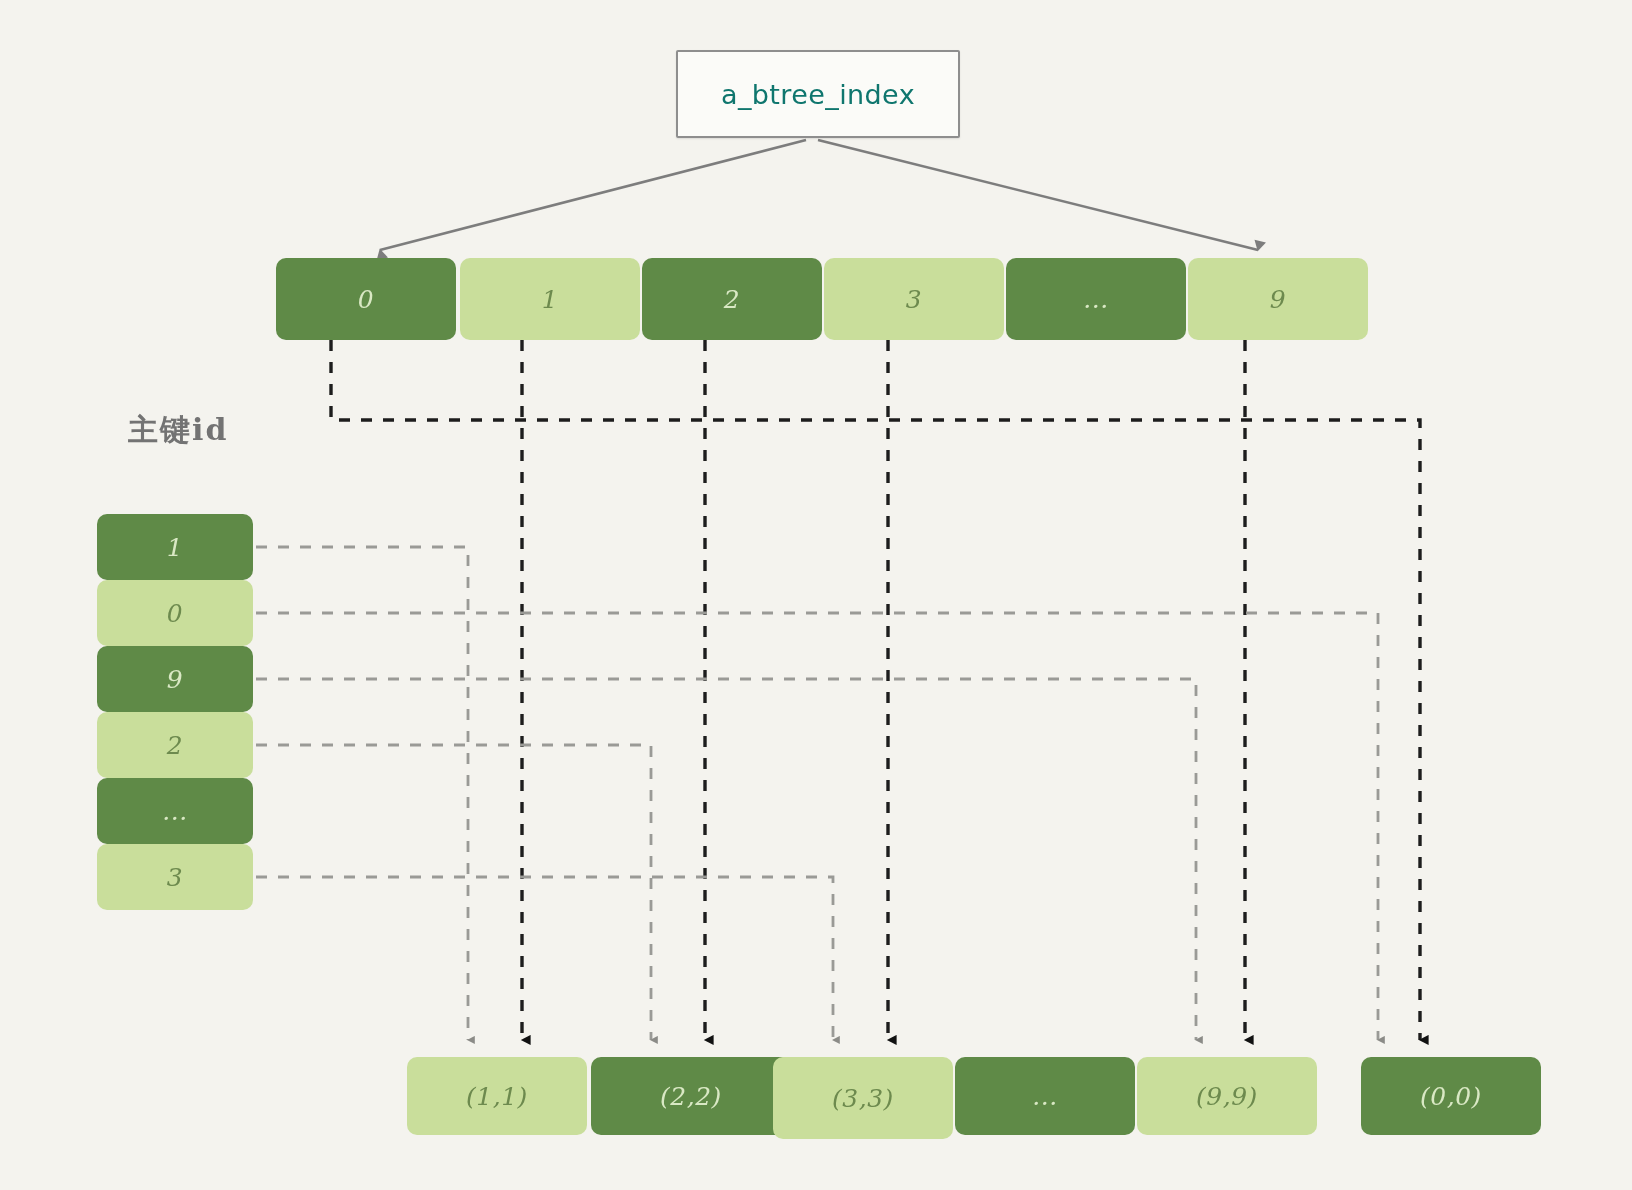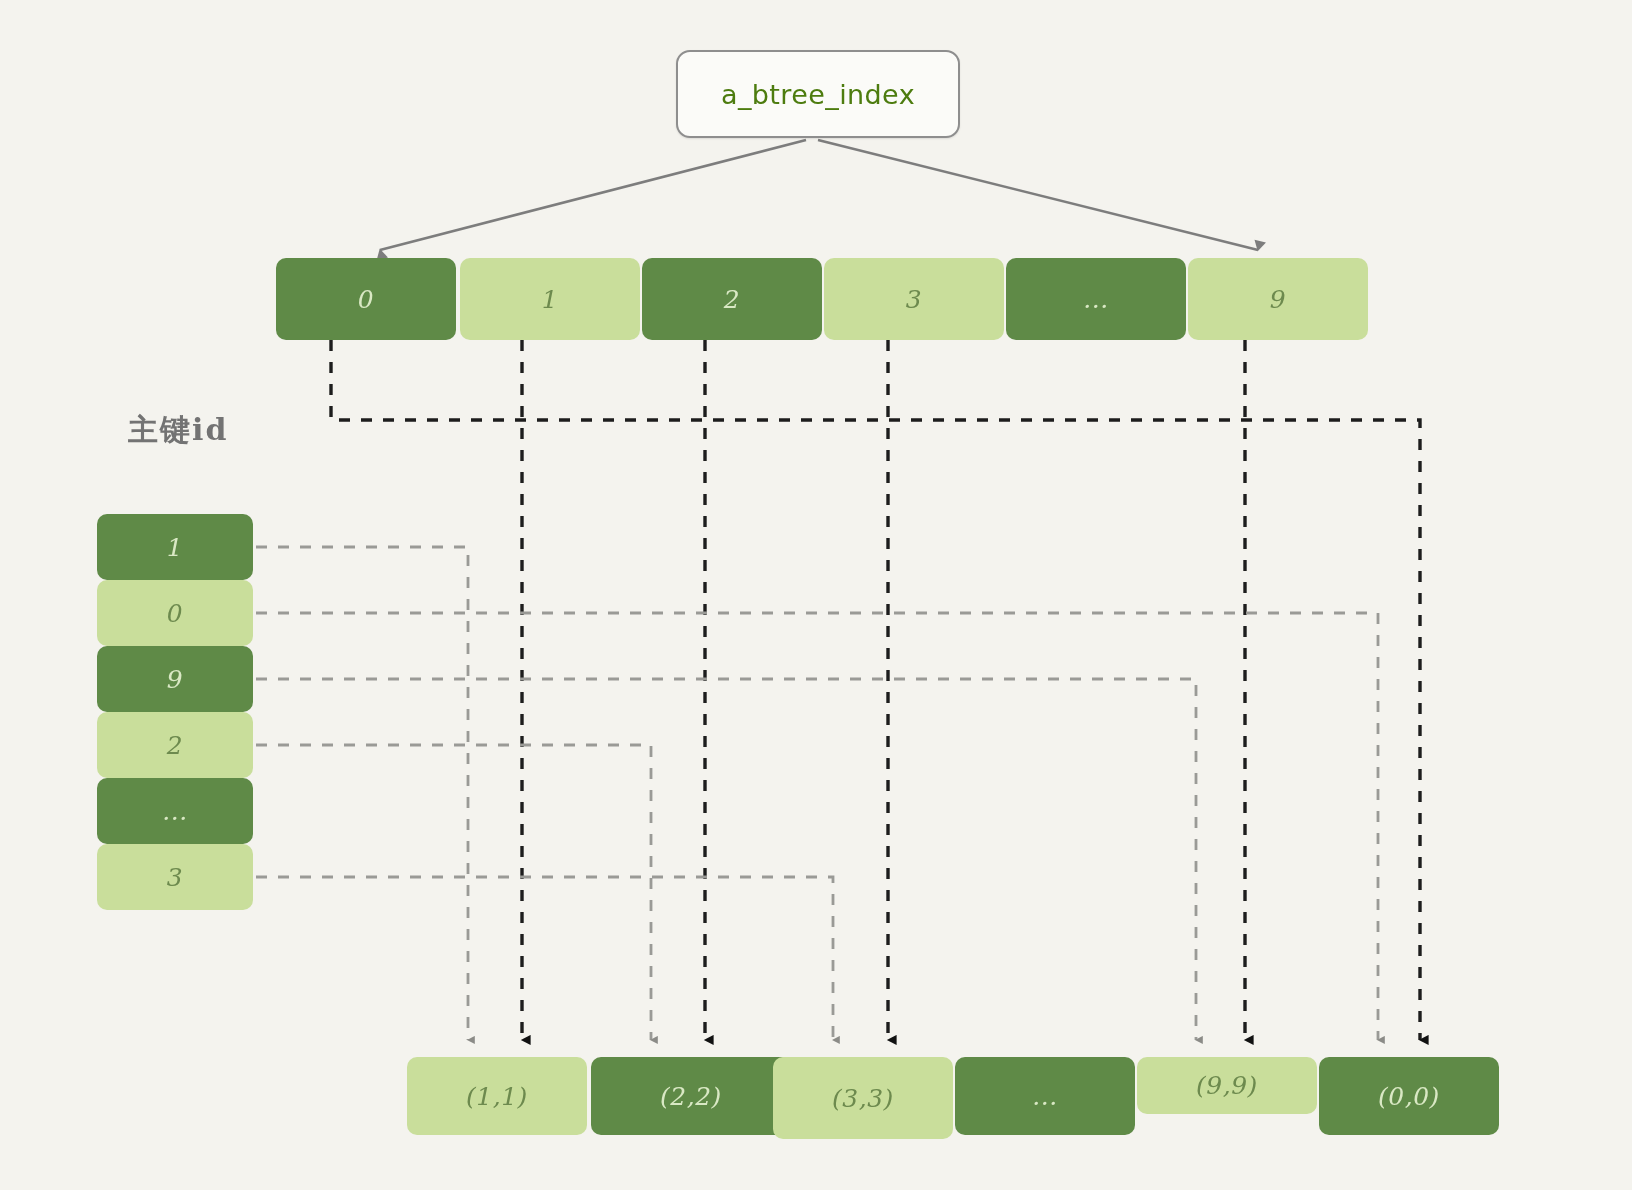--- a/index.html
+++ b/index.html
@@ -33,27 +33,27 @@
     justify-content: center;
     font-family: "DejaVu Serif", serif;
     font-style: italic;
     letter-spacing: 0.5px;
   }
   .title-box {
     position: absolute;
     box-sizing: border-box;
     background: #fbfbf8;
     border: 2px solid #8e8e8e;
-    border-radius: 14px;
+    border-radius: 2px;
     display: flex;
     align-items: center;
     justify-content: center;
     font-family: "DejaVu Sans", sans-serif;
     font-size: 27px;
-    color: #4d7c0f;
+    color: #0f766e;
     letter-spacing: 0.4px;
     box-shadow: 0 1px 2px rgba(0,0,0,0.10);
   }
   .pk-label {
     position: absolute;
     font-family: "DejaVu Serif", serif;
     font-size: 30px;
     font-weight: bold;
     color: #737373;
     letter-spacing: 2px;
@@ -135,17 +135,17 @@
     <div class="node-box left-cell cell-light" style="left:97px; top:712px; width:156px; height:66px;">2</div>
     <div class="node-box left-cell cell-dark" style="left:97px; top:778px; width:156px; height:66px;">...</div>
     <div class="node-box left-cell cell-light" style="left:97px; top:844px; width:156px; height:66px;">3</div>
   </div>
 
   <div>
     <div class="node-box bot-cell cell-light" style="left:379px;  top:1057px; width:180px; height:78px;">(1,1)</div>
     <div class="node-box bot-cell cell-dark" style="left:563px;  top:1057px; width:200px; height:78px;">(2,2)</div>
     <div class="node-box bot-cell cell-light" style="left:745px;  top:1057px; width:180px; height:82px;">(3,3)</div>
     <div class="node-box bot-cell cell-dark" style="left:927px;  top:1057px; width:180px; height:78px;">...</div>
-    <div class="node-box bot-cell cell-light" style="left:1109px; top:1057px; width:180px; height:57px;">(9,9)</div>
-    <div class="node-box bot-cell cell-dark" style="left:1291px; top:1057px; width:180px; height:78px;">(0,0)</div>
+    <div class="node-box bot-cell cell-light" style="left:1109px; top:1057px; width:180px; height:78px;">(9,9)</div>
+    <div class="node-box bot-cell cell-dark" style="left:1333px; top:1057px; width:180px; height:78px;">(0,0)</div>
   </div>
 
 </div>
 
 </body></html>

